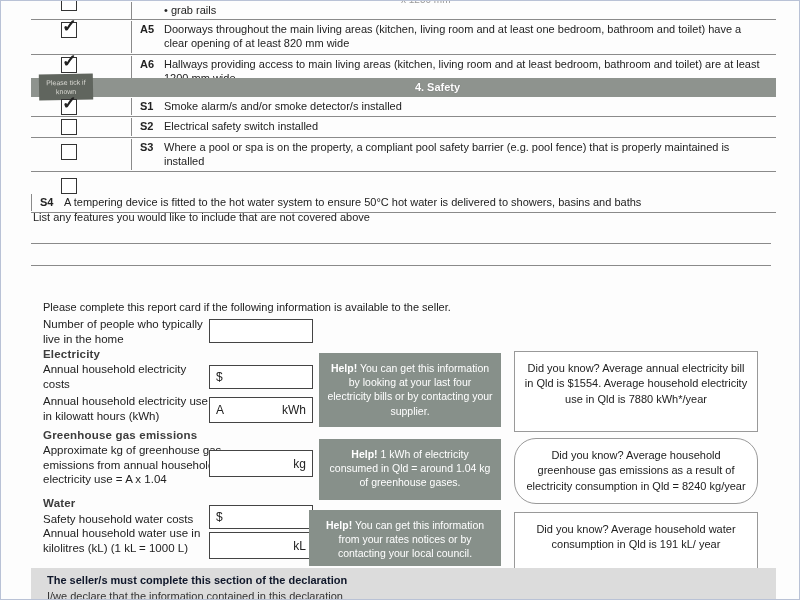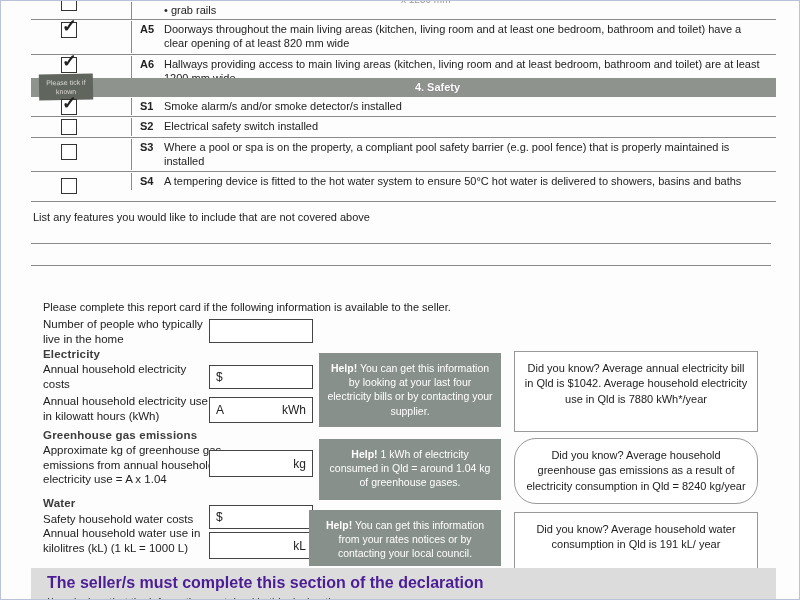--- a/index.html
+++ b/index.html
@@ -37,21 +37,21 @@
     box-sizing:border-box;display:flex;align-items:center;font-size:12px;padding:0 6px;}
   .ibox .pre{margin-right:auto;}
   .ibox .suf{margin-left:auto;}
   .helpbox{position:absolute;left:318px;width:182px;background:#87908a;color:#fff;font-size:10.5px;
     line-height:1.35;text-align:center;padding:8px 7px;box-sizing:border-box;}
   .helpbox b{font-weight:bold;}
   .dykbox{position:absolute;left:513px;width:244px;border:1px solid #999;background:#fff;color:#222;
     font-size:11px;line-height:1.4;text-align:center;padding:9px 8px;box-sizing:border-box;}
   
   .decl{position:absolute;left:30px;top:567px;width:745px;height:45px;background:#dcdcdc;padding:6px 16px;box-sizing:border-box;}
-  .decl-heading{font-size:16px;font-weight:bold;color:#4c1d95;}
+  .decl-heading{font-size:11px;font-weight:bold;color:#0f172a;}
   .decl-partial{font-size:11px;margin-top:4px;color:#333;}
 </style>
 </head>
 <body>
 
 <div class="page">
 
   <div class="fragment">x 1250 mm</div>
 
   <div class="ctable" style="top:0px;">
@@ -110,21 +110,21 @@
     </div>
     <div class="crow" style="min-height:27px;">
       <div class="cb-cell" style="align-items:center;">
         <span class="checkbox" style="margin-top:5px;"></span>
       </div>
       <div class="txt-cell">
         <span class="row-id">S3</span>
         <span class="row-text">Where a pool or spa is on the property, a compliant pool safety barrier (e.g. pool fence) that is properly maintained is installed</span>
       </div>
     </div>
-    <div class="crow" style="min-height:27px;">
+    <div class="crow" style="min-height:27px;flex-direction:column;">
       <div class="cb-cell">
         <span class="checkbox" style="margin-top:5px;"></span>
       </div>
       <div class="txt-cell">
         <span class="row-id">S4</span>
         <span class="row-text">A tempering device is fitted to the hot water system to ensure 50°C hot water is delivered to showers, basins and baths</span>
       </div>
     </div>
   </div>
 
@@ -175,21 +175,21 @@
   </div>
   <div class="helpbox" style="top:438px;height:61px;">
     <b>Help!</b>
     <span>1 kWh of electricity consumed in Qld = around 1.04 kg of greenhouse gases.</span>
   </div>
   <div class="helpbox" style="top:509px;left:308px;width:192px;height:56px;">
     <b>Help!</b>
     <span>You can get this information from your rates notices or by contacting your local council.</span>
   </div>
 
-  <div class="dykbox" style="top:350px;height:81px;">Did you know? Average annual electricity bill in Qld is $1042. Average household electricity use in Qld is 7880 kWh*/year</div>
+  <div class="dykbox" style="top:350px;height:81px;">Did you know? Average annual electricity bill in Qld is $1554. Average household electricity use in Qld is 7880 kWh*/year</div>
   <div class="dykbox" style="top:437px;height:66px;border-radius:22px;">Did you know? Average household greenhouse gas emissions as a result of electricity consumption in Qld = 8240 kg/year</div>
   <div class="dykbox" style="top:511px;height:57px;">Did you know? Average household water consumption in Qld is 191 kL/ year</div>
 
   <div class="decl">
     <div class="decl-heading">The seller/s must complete this section of the declaration</div>
     <div class="decl-partial">I/we declare that the information contained in this declaration</div>
   </div>
 
 </div>
 

